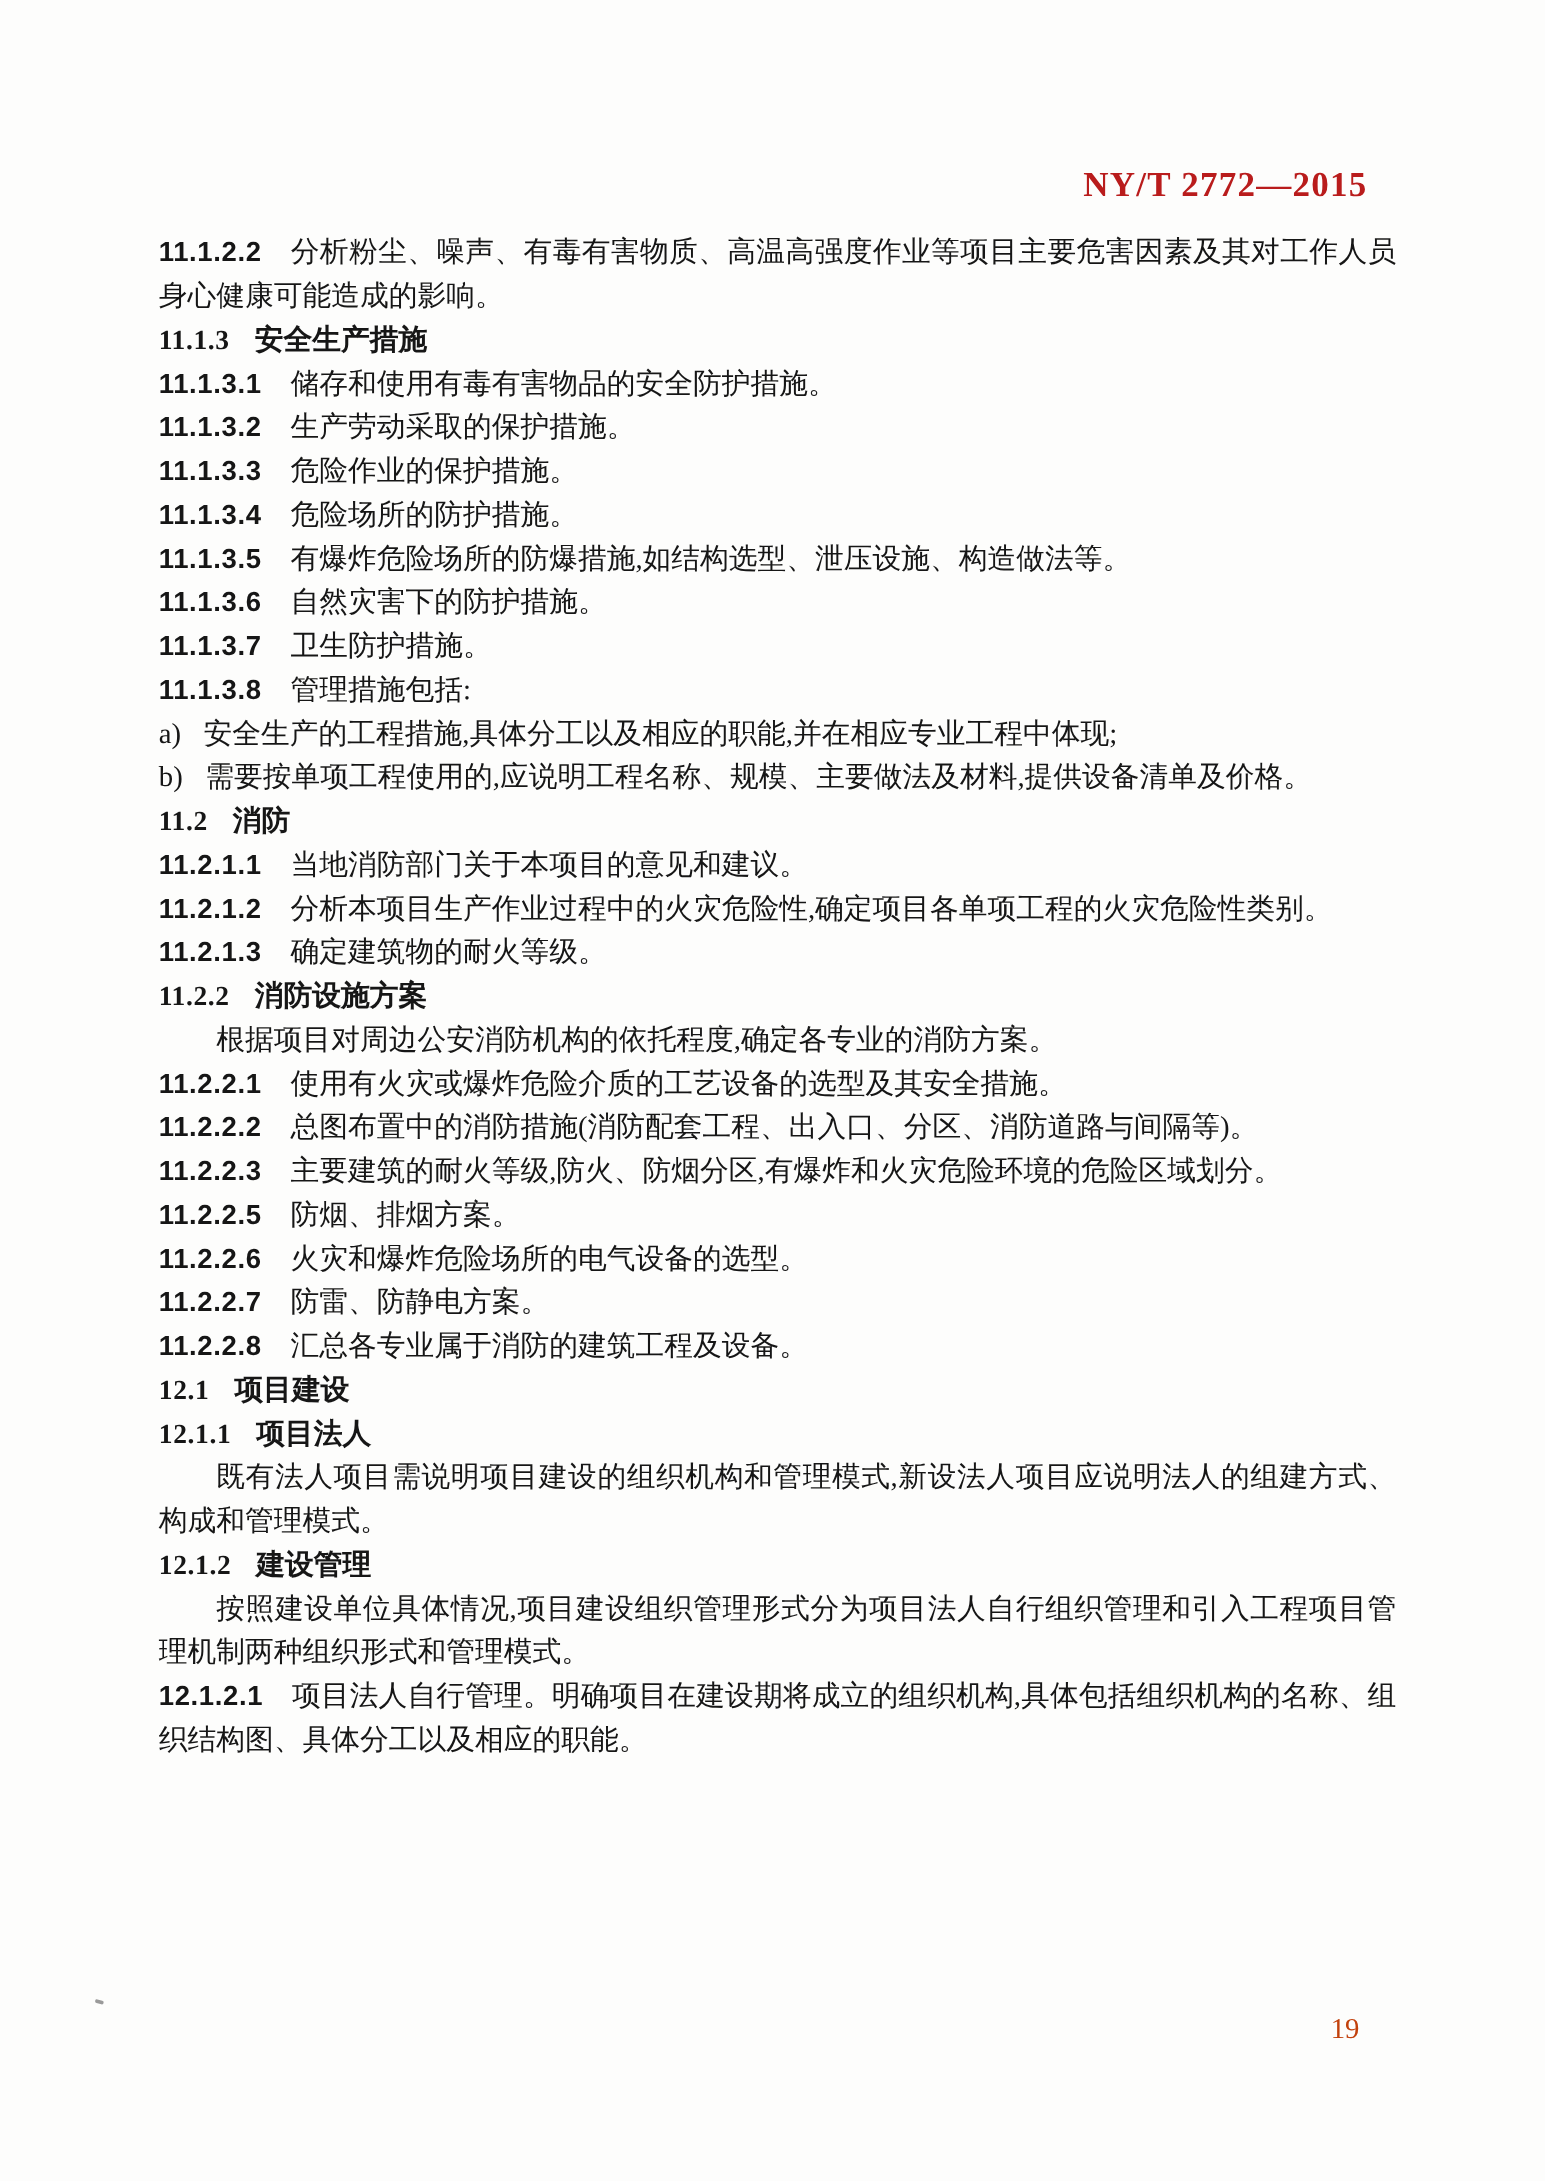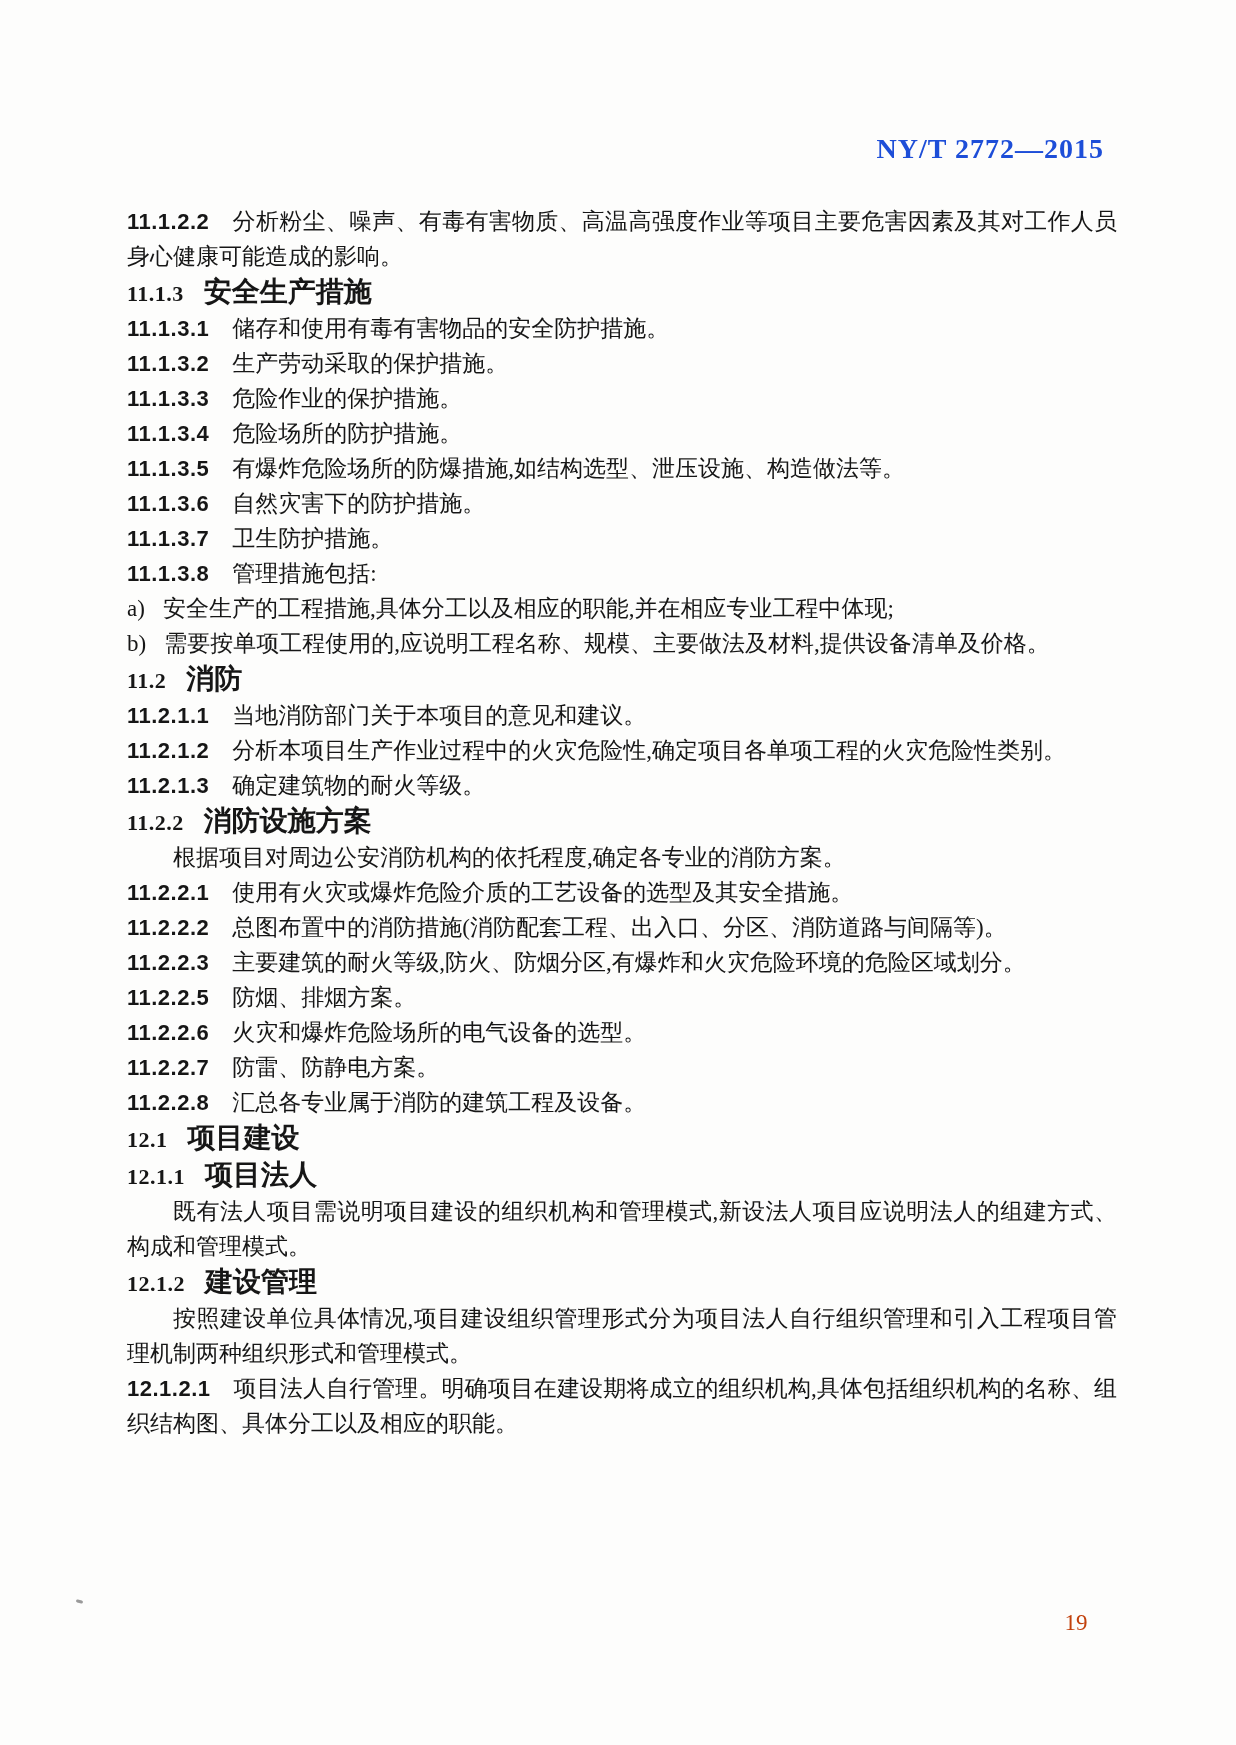--- a/index.html
+++ b/index.html
@@ -12,33 +12,33 @@
     background: #fdfdfc;
     color: #161616;
     font-family: "Liberation Serif", "DejaVu Serif", serif;
     overflow: hidden;
   }
 
   .std-header {
     position: absolute;
     top: 133px;
     left: 0;
-    right: 132px;
+    right: 142px;
     text-align: right;
     font-family: "Liberation Serif", "DejaVu Serif", serif;
     font-weight: bold;
     font-size: 28px;
     letter-spacing: 1px;
-    color: #1d4ed8;
+    color: #b91c1c;
   }
 
   .content {
     position: absolute;
     left: 127px;
-    top: 204px;
+    top: 184px;
     width: 990px;
     font-size: 23px;
     line-height: 35px;
     text-align: justify;
     text-justify: inter-ideograph;
   }
 
   .content p { margin: 0; padding: 0; }
 
   
@@ -47,21 +47,21 @@
     font-weight: bold;
     font-size: 22px;
     letter-spacing: 0.5px;
     margin-right: 23px;
     white-space: nowrap;
   }
 
   .heading .txt, .chapter .txt {
     font-weight: bold;
     font-family: "Liberation Sans", "DejaVu Sans", sans-serif;
-    font-size: 28px;
+    font-size: 23px;
   }
 
   .heading .num { margin-right: 20px; font-family: Liberation Serif, serif; }
 
   .chapter {
     margin-top: 12px !important;
     margin-bottom: 12px !important;
   }
   .chapter .num { margin-right: 26px; }
   .chapter .txt { font-size: 24px; }

